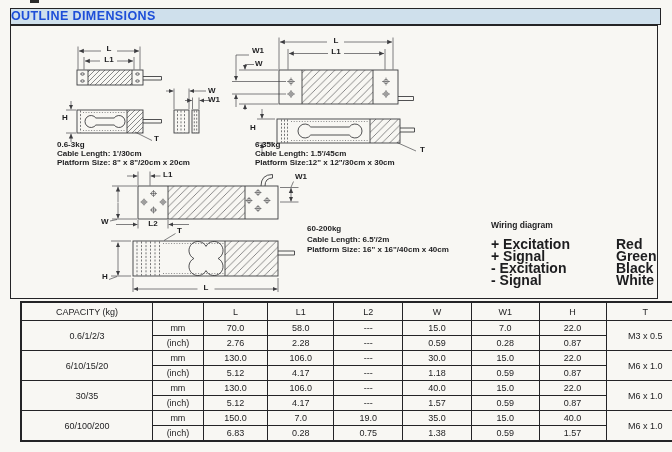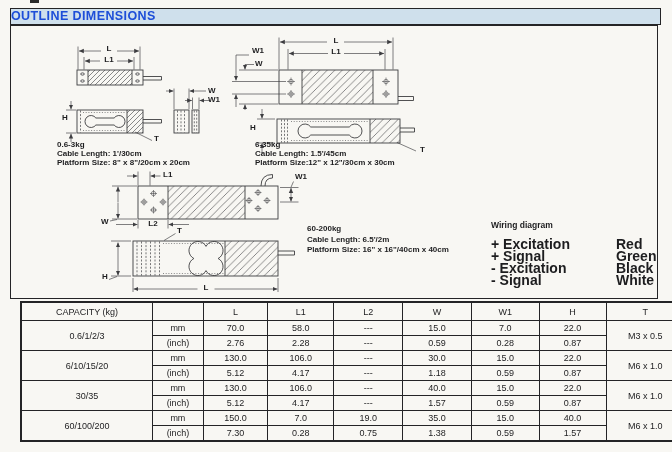--- a/index.html
+++ b/index.html
@@ -422,21 +422,21 @@
           <td>150.0</td>
           <td>7.0</td>
           <td>19.0</td>
           <td>35.0</td>
           <td>15.0</td>
           <td>40.0</td>
           <td rowspan="2">M6 x 1.0</td>
         </tr>
         <tr>
           <td>(inch)</td>
-          <td>7.30</td>
+          <td>6.83</td>
           <td>0.28</td>
           <td>0.75</td>
           <td>1.38</td>
           <td>0.59</td>
           <td>1.57</td>
         </tr>
       </tbody>
   </table>
 </div>
 

